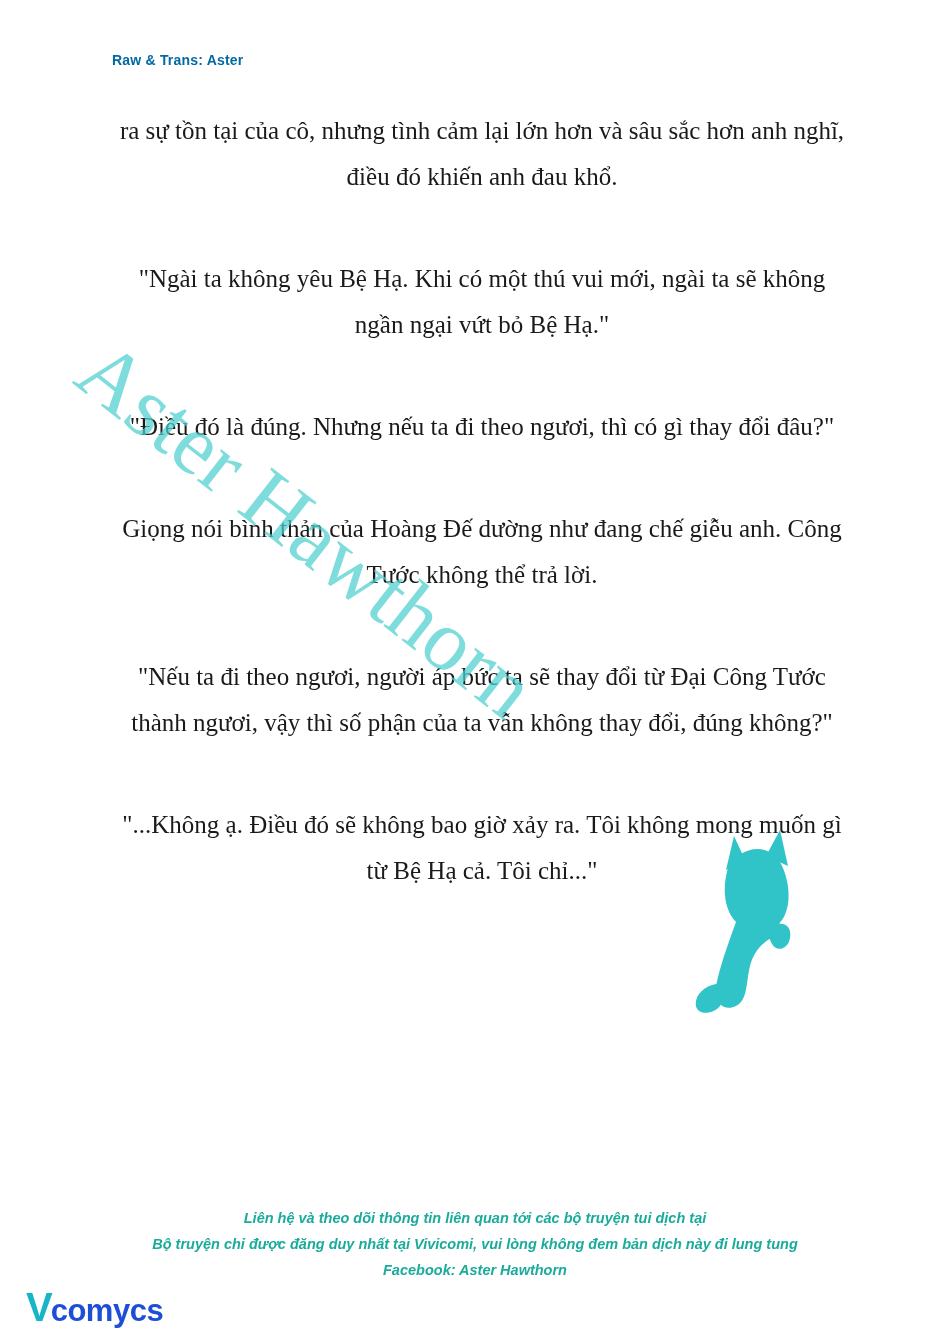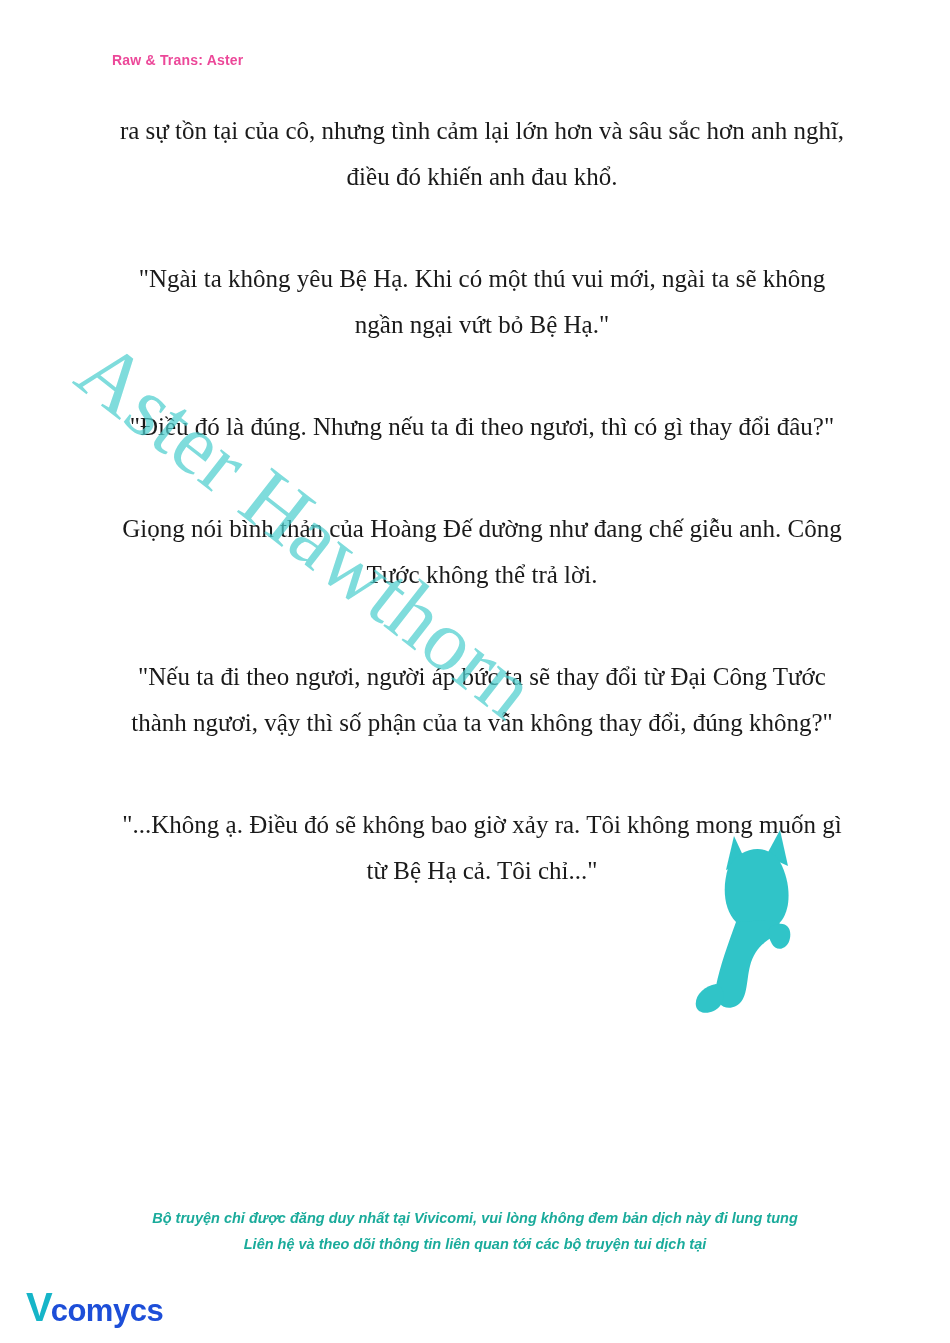--- a/index.html
+++ b/index.html
@@ -20,21 +20,21 @@
     height: 1343px;
     box-sizing: border-box;
   }
   .credit-header {
     position: absolute;
     top: 52px;
     left: 112px;
     font-family: "Liberation Sans", sans-serif;
     font-size: 14px;
     font-weight: 700;
-    color: #ec4899;
+    color: #0369a1;
     letter-spacing: 0.2px;
   }
   .body-text {
     position: absolute;
     top: 108px;
     left: 112px;
     width: 740px;
     font-size: 25px;
     line-height: 46px;
     color: #1a1a1a;
@@ -137,22 +137,23 @@
       <path d="M58 10 L50 44 L70 36 Z" fill="#1fbfc4"></path>
       <path d="M104 4 L112 40 L90 30 Z" fill="#1fbfc4"></path>
       <path d="M52 42 C46 62 48 84 60 96 C74 110 96 108 106 94 C116 80 114 54 104 36 C92 16 64 20 52 42 Z" fill="#1fbfc4"></path>
       <path d="M60 96 C52 118 44 140 40 160 C37 176 48 186 60 180 C72 174 70 156 74 140 C78 124 88 116 98 110 C108 104 106 94 96 94 C84 94 70 96 60 96 Z" fill="#1fbfc4"></path>
       <path d="M40 158 C28 160 18 170 20 180 C22 190 38 188 44 180 C50 172 48 160 40 158 Z" fill="#1fbfc4"></path>
       <path d="M96 100 C108 94 116 100 114 112 C112 124 100 126 96 118 C92 110 90 104 96 100 Z" fill="#1fbfc4"></path>
     </svg>
   </div>
 
   <div class="footer-notice">
+    <div>Liên hệ và theo dõi thông tin liên quan tới các bộ truyện tui dịch tại</div>
     <div>Bộ truyện chỉ được đăng duy nhất tại Vivicomi, vui lòng không đem bản dịch này đi lung tung</div>
-    <div>Liên hệ và theo dõi thông tin liên quan tới các bộ truyện tui dịch tại</div>
+    <div>Facebook: Aster Hawthorn</div>
   </div>
 
   <div class="brand-logo">
     <span class="brand-v">V</span>
     <span class="brand-rest">comycs</span>
   </div>
 
 </div>
 
 </body></html>

